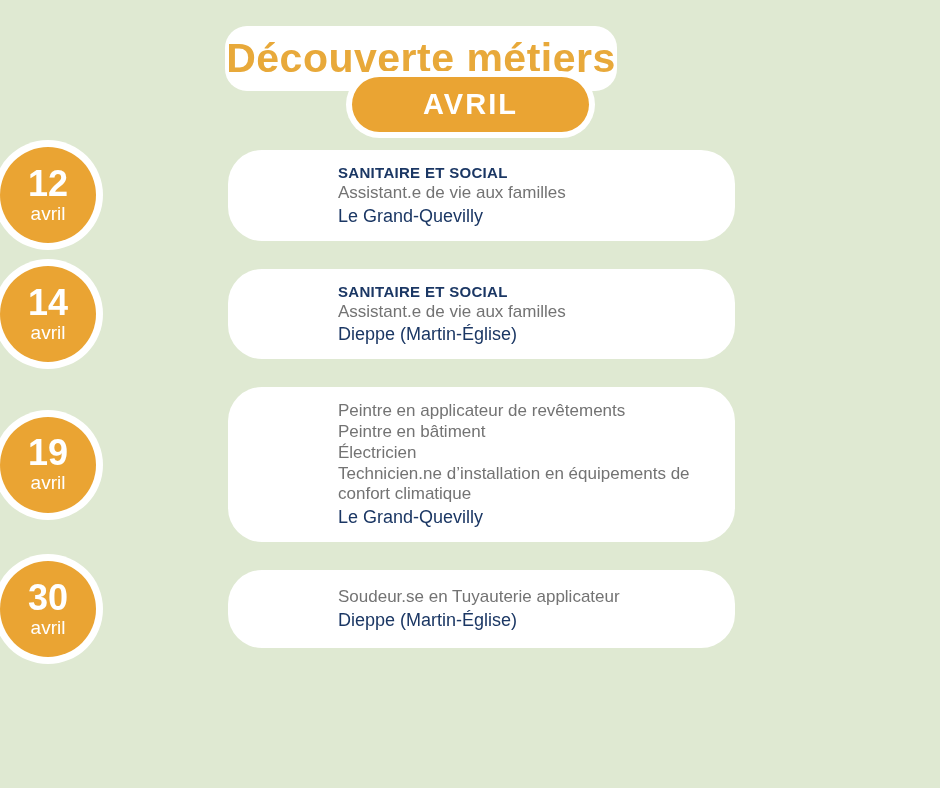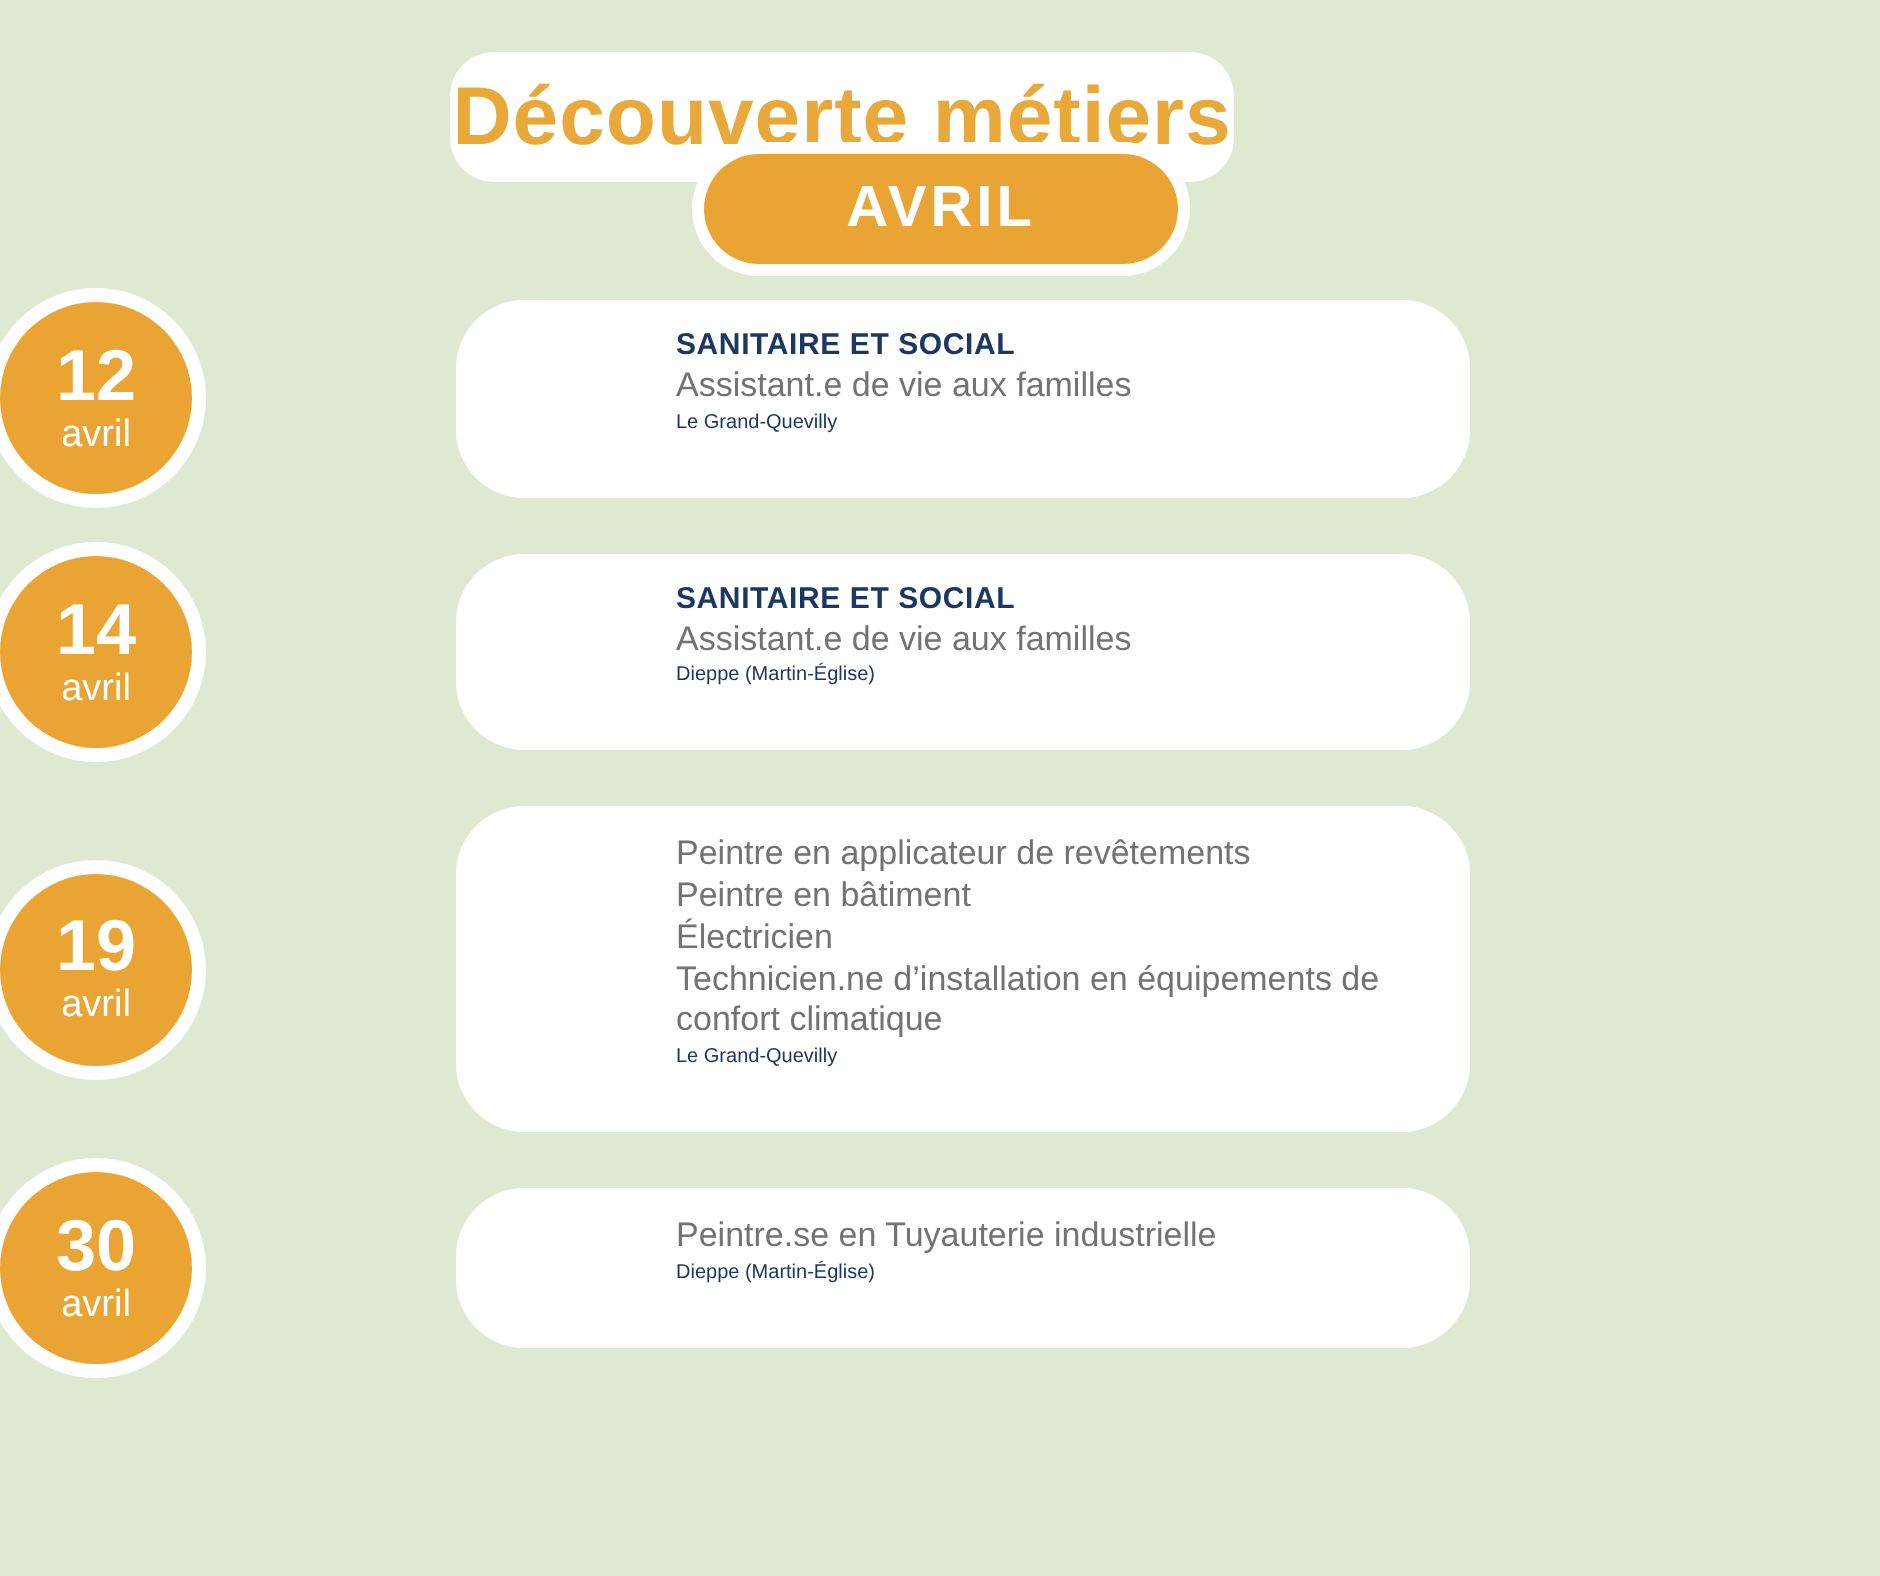--- a/index.html
+++ b/index.html
@@ -71,21 +71,21 @@
     margin: 0 0 28px 0;
     height: auto;
   }
   .event-card {
     position: relative;
     margin-left: 228px;
     margin-right: 205px;
     background: #ffffff;
     border-radius: 34px;
     min-height: 78px;
-    padding: 14px 26px 32px 110px;
+    padding: 14px 26px 14px 110px;
     box-sizing: border-box;
     display: flex;
     flex-direction: column;
     justify-content: center;
   }
   .date-badge {
     position: absolute;
     left: 0;
     top: 50%;
     transform: translateY(-50%);
@@ -118,21 +118,21 @@
     color: #1b3764;
     letter-spacing: 0.3px;
     margin-bottom: 2px;
   }
   .job {
     font-size: 17px;
     color: #737373;
     line-height: 1.22;
   }
   .place {
-    font-size: 10px;
+    font-size: 18px;
     color: #1b3764;
     margin-top: 2px;
   }
 </style>
 </head>
 <body>
 
 <div class="header-wrap">
   <div class="title-card">
     <span class="title-text">Découverte métiers</span>
@@ -181,18 +181,18 @@
       <div class="place">Le Grand-Quevilly</div>
     </div>
   </div>
 
   <div class="event">
     <div class="date-badge">
       <span class="date-day">30</span>
       <span class="date-month">avril</span>
     </div>
     <div class="event-card">
-      <div class="job">Peintre.se en Tuyauterie industrielle</div>
+      <div class="job">Soudeur.se en Tuyauterie applicateur</div>
       <div class="place">Dieppe (Martin-Église)</div>
     </div>
   </div>
 
 </div>
 
 </body></html>

